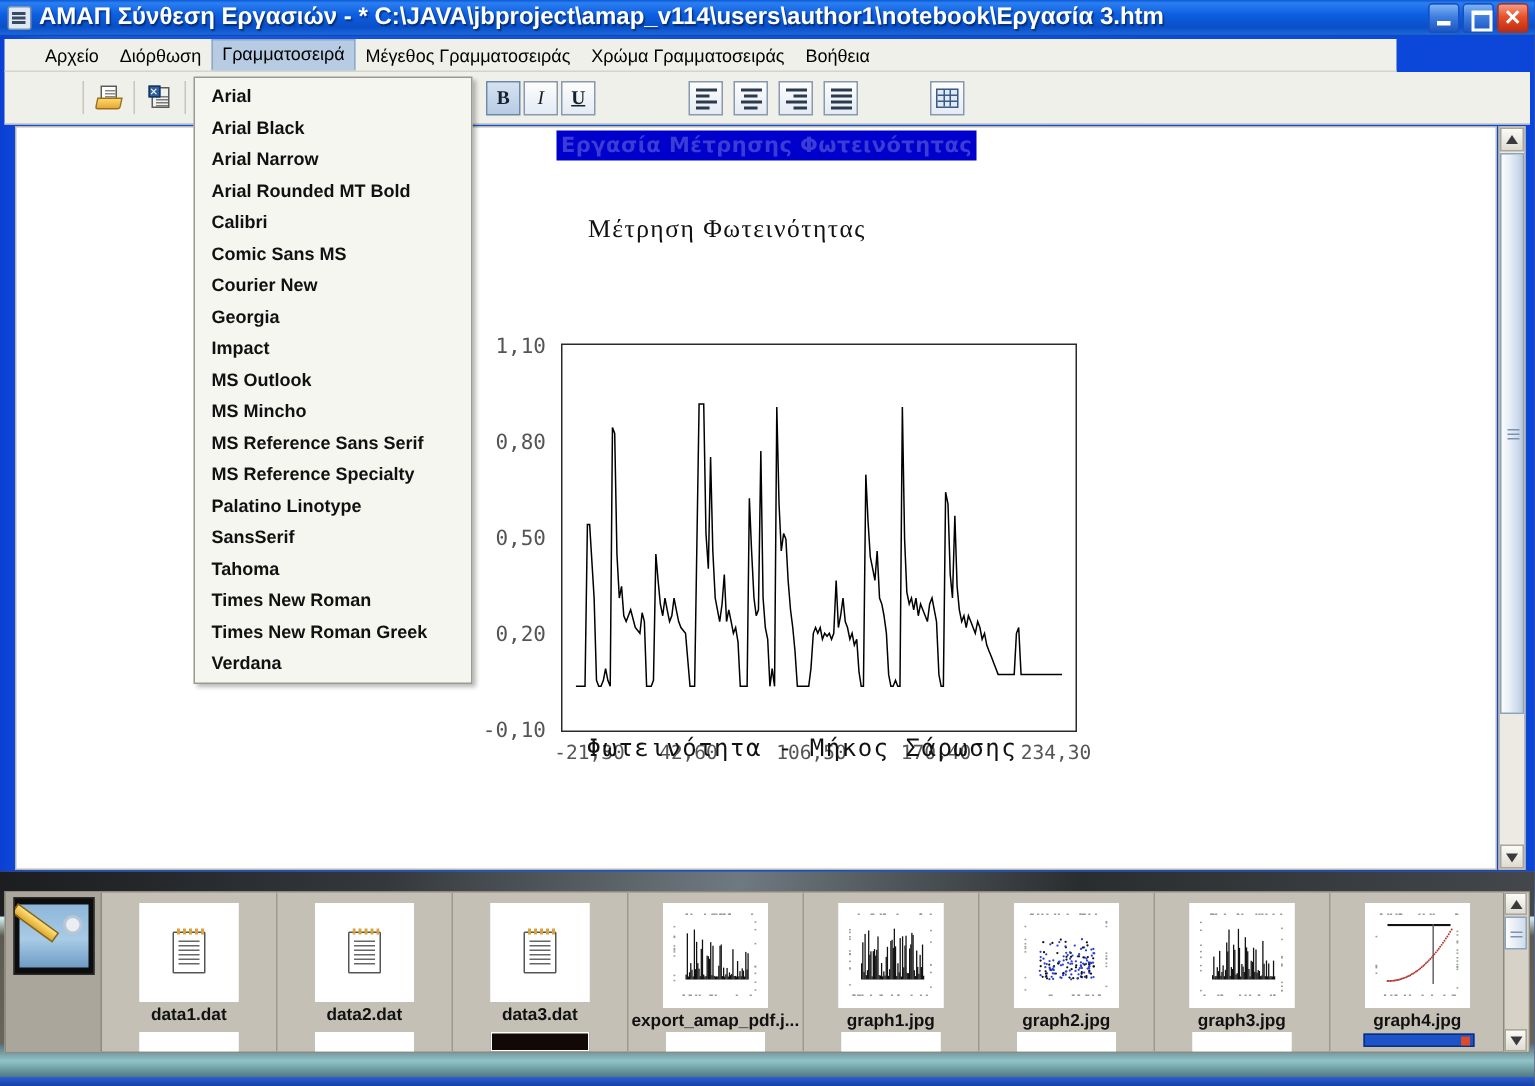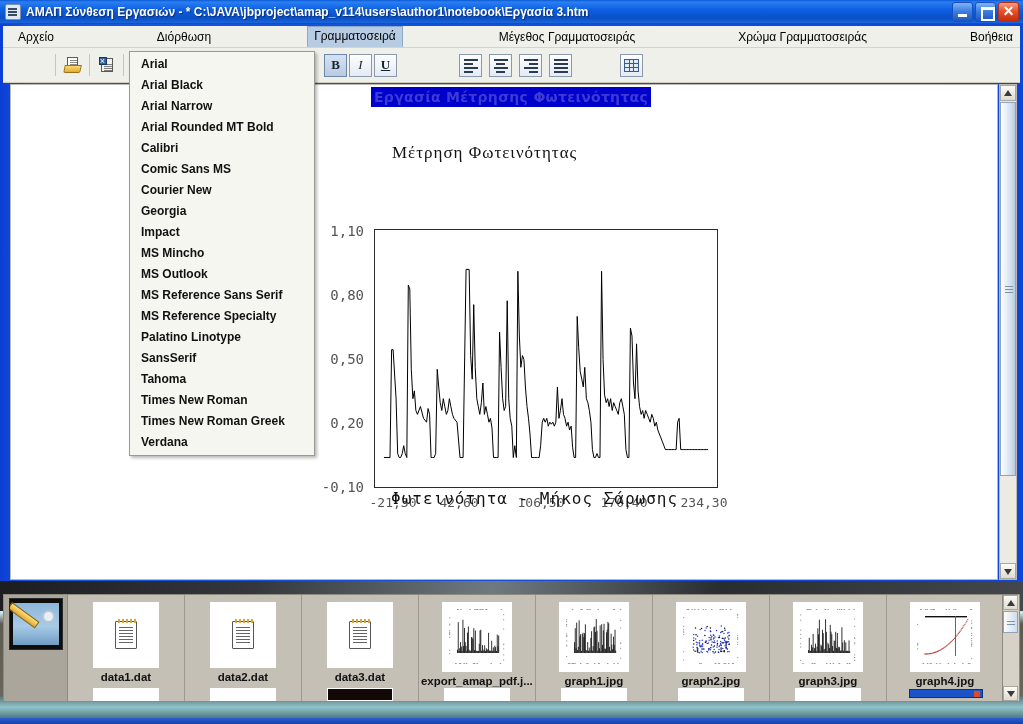--- a/index.html
+++ b/index.html
@@ -40,21 +40,21 @@
     flex: 0 0 auto;
   }
   #title-icon::before {
     content: "";
     position: absolute; left: 2px; top: 3px;
     width: 9px; height: 2px; background: #3a4a60;
     box-shadow: 0 3px 0 #3a4a60, 0 6px 0 #3a4a60;
   }
   #title-text {
     color: #ffffff;
-    font-size: 12px;
+    font-size: 16px;
     font-weight: bold;
     white-space: nowrap;
     text-shadow: 1px 1px 1px rgba(0,0,0,0.45);
     letter-spacing: 0px;
   }
   #window-buttons {
     position: absolute; right: 4px; top: 2px;
     display: flex; gap: 2px;
   }
   .winbtn {
@@ -83,26 +83,25 @@
     content: "\00d7";
     position: absolute; left: 0; right: 0; top: -3px;
     text-align: center; color: #fff; font-size: 18px;
     font-family: "Liberation Sans", sans-serif; font-weight: bold;
     line-height: 22px;
   }
 
   
   #menubar {
     position: absolute; left: 3px; top: 26px;
-    width: 1017px; height: 22px;
+    width: 928px; height: 22px;
     background: #f0f0ea;
     border-bottom: 1px solid #d6d3c8;
     display: flex; align-items: center;
-    padding-left: 8px;
-    justify-content: space-between;
+    padding-left: 20px;
   }
   .menu-item {
     font-size: 12px; color: #000;
     padding: 3px 7px 3px 7px;
     white-space: nowrap;
     cursor: default;
   }
   .menu-item.active {
     background: #b7cbe3;
     border: 1px solid #8da9c8;
@@ -1357,22 +1356,22 @@
   <div id="font-menu">
     <div class="font-row">Arial</div>
     <div class="font-row">Arial Black</div>
     <div class="font-row">Arial Narrow</div>
     <div class="font-row">Arial Rounded MT Bold</div>
     <div class="font-row">Calibri</div>
     <div class="font-row">Comic Sans MS</div>
     <div class="font-row">Courier New</div>
     <div class="font-row">Georgia</div>
     <div class="font-row">Impact</div>
+    <div class="font-row">MS Outlook</div>
     <div class="font-row">MS Mincho</div>
-    <div class="font-row">MS Outlook</div>
     <div class="font-row">MS Reference Sans Serif</div>
     <div class="font-row">MS Reference Specialty</div>
     <div class="font-row">Palatino Linotype</div>
     <div class="font-row">SansSerif</div>
     <div class="font-row">Tahoma</div>
     <div class="font-row">Times New Roman</div>
     <div class="font-row">Times New Roman Greek</div>
     <div class="font-row">Verdana</div>
   </div>
 

